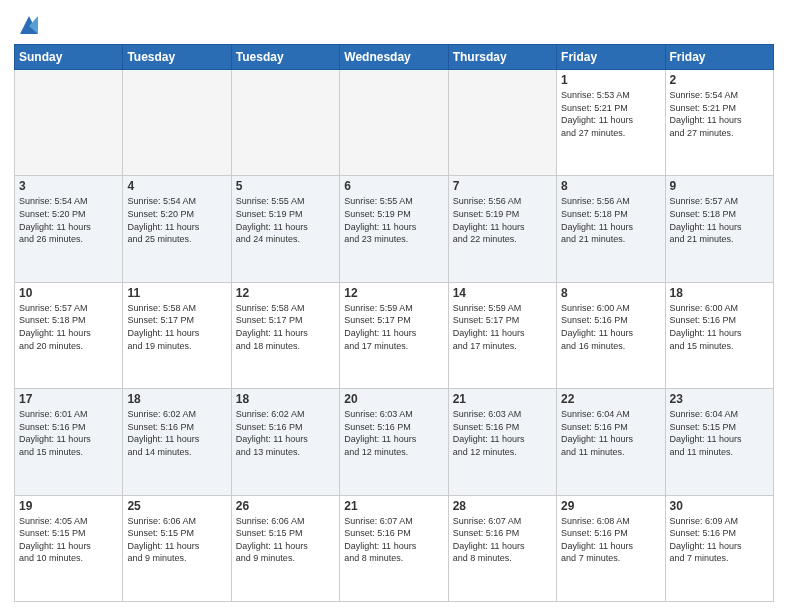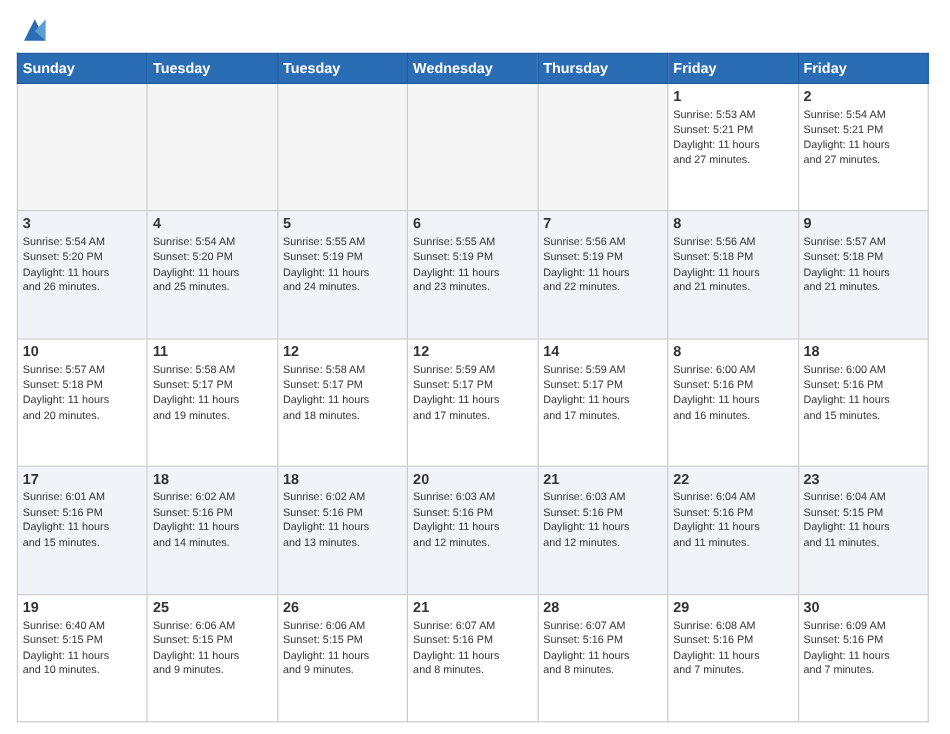--- a/index.html
+++ b/index.html
@@ -294,21 +294,21 @@
             <span class="day-number">23</span>
             <div class="day-info" style="white-space: pre-line;">Sunrise: 6:04 AM
 Sunset: 5:15 PM
 Daylight: 11 hours
 and 11 minutes.</div>
           </td>
         </tr>
         <tr>
           <td>
             <span class="day-number">19</span>
-            <div class="day-info" style="white-space: pre-line;">Sunrise: 6:40 AM
+            <div class="day-info" style="white-space: pre-line;">Sunrise: 4:05 AM
 Sunset: 5:15 PM
 Daylight: 11 hours
 and 10 minutes.</div>
           </td>
           <td>
             <span class="day-number">25</span>
             <div class="day-info" style="white-space: pre-line;">Sunrise: 6:06 AM
 Sunset: 5:15 PM
 Daylight: 11 hours
 and 9 minutes.</div>

